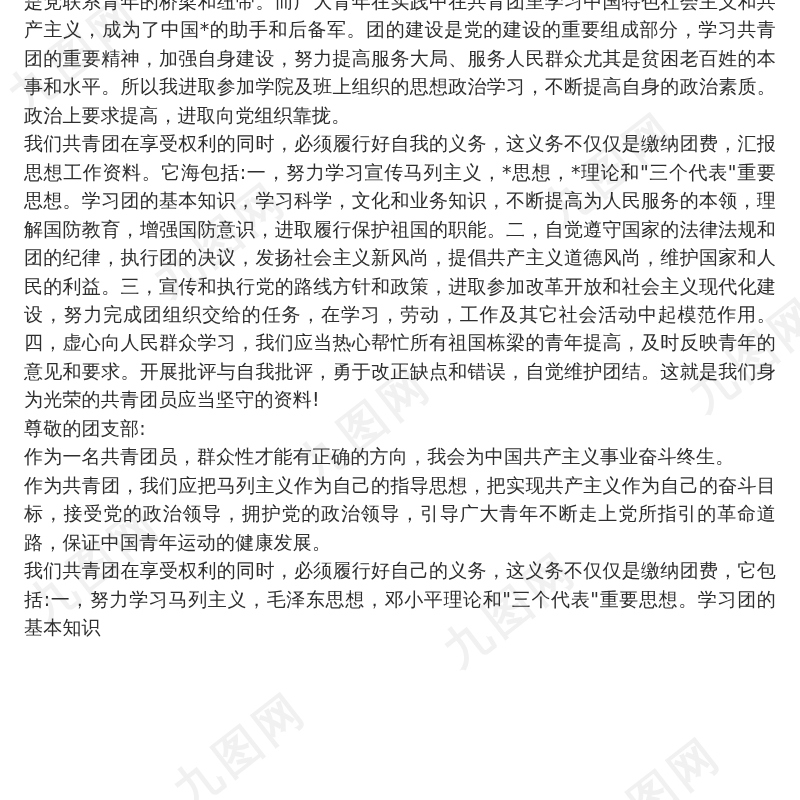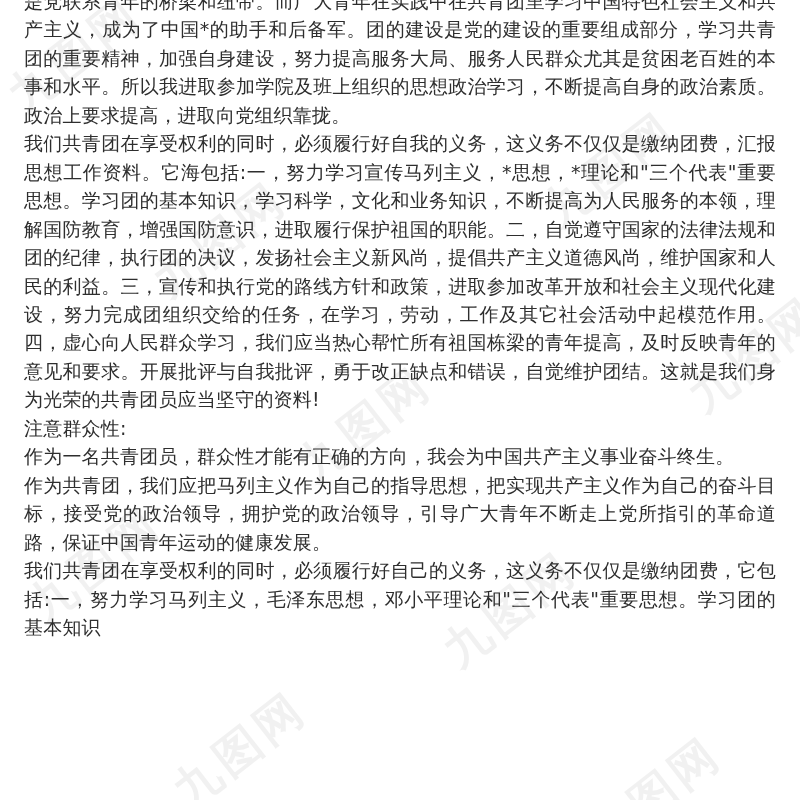--- a/index.html
+++ b/index.html
@@ -71,19 +71,19 @@
     <span class="wm">九图网</span>
     <span class="wm">九图网</span>
     <span class="wm">九图网</span>
     <span class="wm">九图网</span>
     <span class="wm">九图网</span>
   </div>
 
   <div class="doc">
     <p>是党联系青年的桥梁和纽带。而广大青年在实践中在共青团里学习中国特色社会主义和共产主义，成为了中国*的助手和后备军。团的建设是党的建设的重要组成部分，学习共青团的重要精神，加强自身建设，努力提高服务大局、服务人民群众尤其是贫困老百姓的本事和水平。所以我进取参加学院及班上组织的思想政治学习，不断提高自身的政治素质。政治上要求提高，进取向党组织靠拢。</p>
     <p>我们共青团在享受权利的同时，必须履行好自我的义务，这义务不仅仅是缴纳团费，汇报思想工作资料。它海包括:一，努力学习宣传马列主义，*思想，*理论和"三个代表"重要思想。学习团的基本知识，学习科学，文化和业务知识，不断提高为人民服务的本领，理解国防教育，增强国防意识，进取履行保护祖国的职能。二，自觉遵守国家的法律法规和团的纪律，执行团的决议，发扬社会主义新风尚，提倡共产主义道德风尚，维护国家和人民的利益。三，宣传和执行党的路线方针和政策，进取参加改革开放和社会主义现代化建设，努力完成团组织交给的任务，在学习，劳动，工作及其它社会活动中起模范作用。四，虚心向人民群众学习，我们应当热心帮忙所有祖国栋梁的青年提高，及时反映青年的意见和要求。开展批评与自我批评，勇于改正缺点和错误，自觉维护团结。这就是我们身为光荣的共青团员应当坚守的资料!</p>
-    <p>注意群众性:</p>
+    <p>尊敬的团支部:</p>
     <p>作为一名共青团员，群众性才能有正确的方向，我会为中国共产主义事业奋斗终生。</p>
     <p>作为共青团，我们应把马列主义作为自己的指导思想，把实现共产主义作为自己的奋斗目标，接受党的政治领导，拥护党的政治领导，引导广大青年不断走上党所指引的革命道路，保证中国青年运动的健康发展。</p>
     <p>我们共青团在享受权利的同时，必须履行好自己的义务，这义务不仅仅是缴纳团费，它包括:一，努力学习马列主义，毛泽东思想，邓小平理论和"三个代表"重要思想。学习团的基本知识</p>
   </div>
 
 </div>
 
 </body></html>

